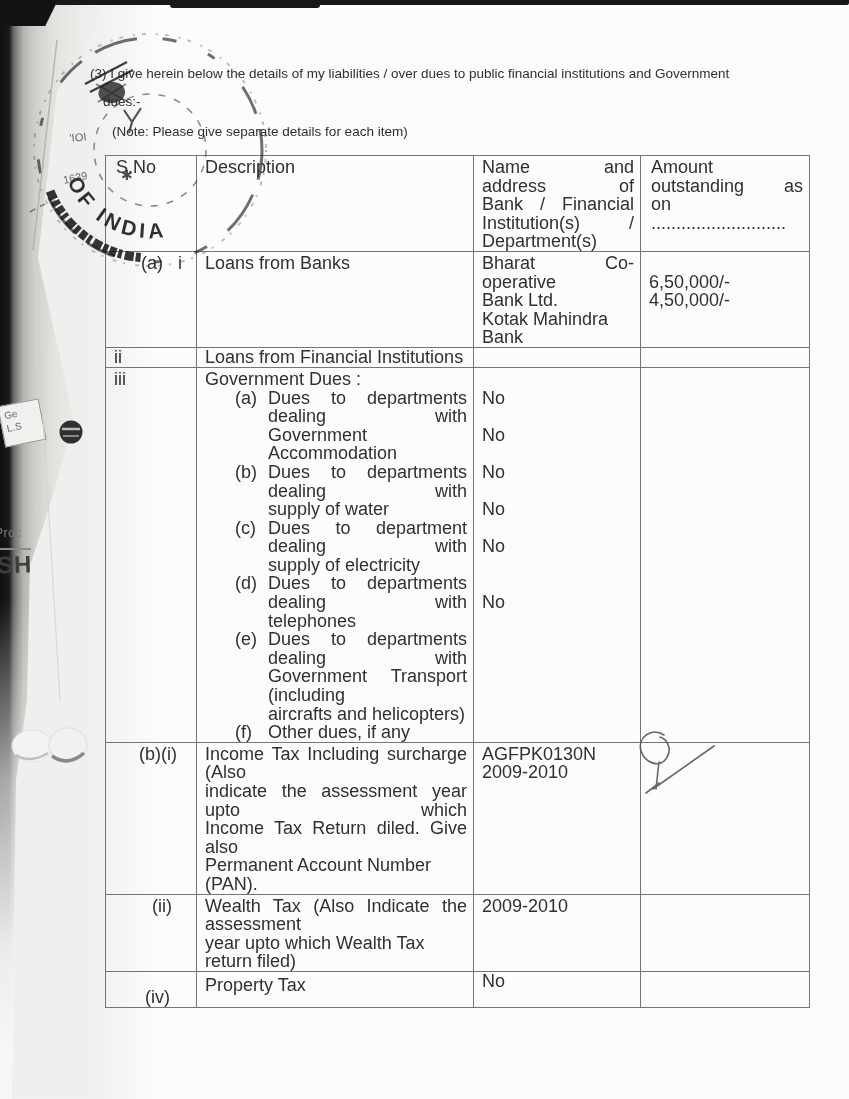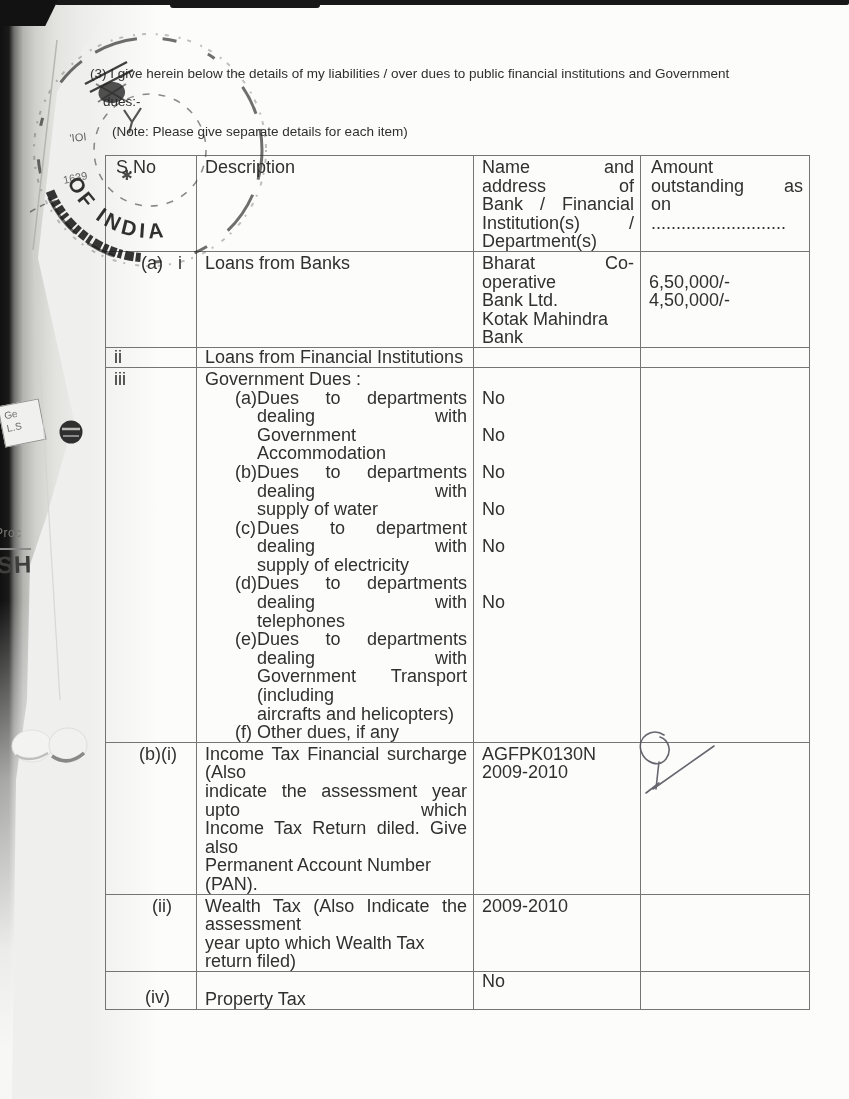--- a/index.html
+++ b/index.html
@@ -51,21 +51,21 @@
     overflow:hidden;
   }
   table.liab{border:1px solid #585858;}
   .ln{display:block;}
   .jl{text-align:justify;text-align-last:justify;}
   .sp1{height:18.6px;}
   .h2{height:37.2px;}
   .h3{height:55.8px;}
   .item{position:relative;margin-left:41px;padding-left:11px;}
   .item .ltr{position:absolute;left:-11px;top:0;width:22px;}
-  .item .itxt{display:block;}
+  .item .itxt{display:block;margin-left:11px;}
   
   .topstrip{position:absolute;z-index:4;background:#181818;}
   .ts1{left:55px;top:0;right:0;height:5px;border-radius:0 0 2px 2px;}
   .ts2{left:170px;top:0;width:150px;height:8px;border-radius:0 0 3px 3px;}
   .corner{left:0;top:0;width:58px;height:26px;background:#121212;clip-path:polygon(0 0,100% 0,78% 100%,0 100%);}
   svg.overlay{position:absolute;inset:0;z-index:3;pointer-events:none;}
 </style>
 </head>
 <body>
 
@@ -175,21 +175,21 @@
         <div class="h2">No</div>
         <div class="h3">No</div>
         <div>No</div>
       </td>
       <td></td>
     </tr>
 
     <tr style="height:75px">
       <td style="padding-left:33px">(b)(i)</td>
       <td>
-        <span class="ln jl">Income Tax Financial surcharge (Also</span>
+        <span class="ln jl">Income Tax Including surcharge (Also</span>
         <span class="ln jl">indicate the assessment year upto which</span>
         <span class="ln jl">Income Tax Return diled. Give also</span>
         <span class="ln">Permanent Account Number (PAN).</span>
       </td>
       <td>
         <span class="ln">AGFPK0130N</span>
         <span class="ln">2009-2010</span>
       </td>
       <td></td>
     </tr>
@@ -200,21 +200,21 @@
         <span class="ln jl">Wealth Tax (Also Indicate the assessment</span>
         <span class="ln">year upto which Wealth Tax  return filed)</span>
       </td>
       <td>2009-2010</td>
       <td></td>
     </tr>
 
 
     <tr style="height:21px">
       <td style="text-align:right;padding-right:26px;padding-top:16px">(iv)</td>
-      <td style="padding-top:18px">Property Tax</td>
+      <td style="padding-top:4px">Property Tax</td>
       <td style="padding-top:0">No</td>
       <td></td>
     </tr>
   </tbody>
     </table>
 </div>
 
 <svg class="overlay" width="849" height="1099" viewBox="0 0 849 1099">
   <g stroke-linecap="butt">
     <circle cx="150" cy="150" r="112" fill="none" stroke="#222222" stroke-width="3" stroke-dasharray="30 16 44 26 14 34 8 40" opacity="0.65"></circle>

